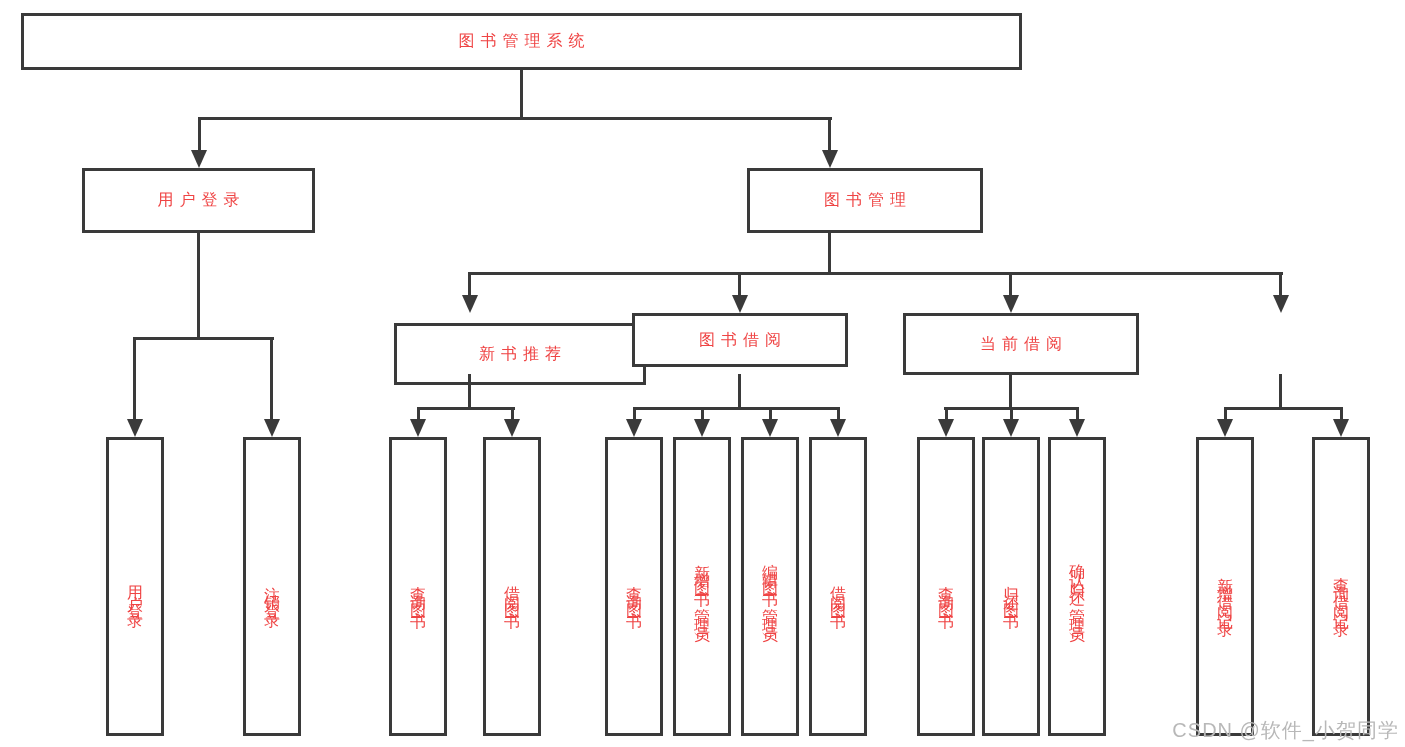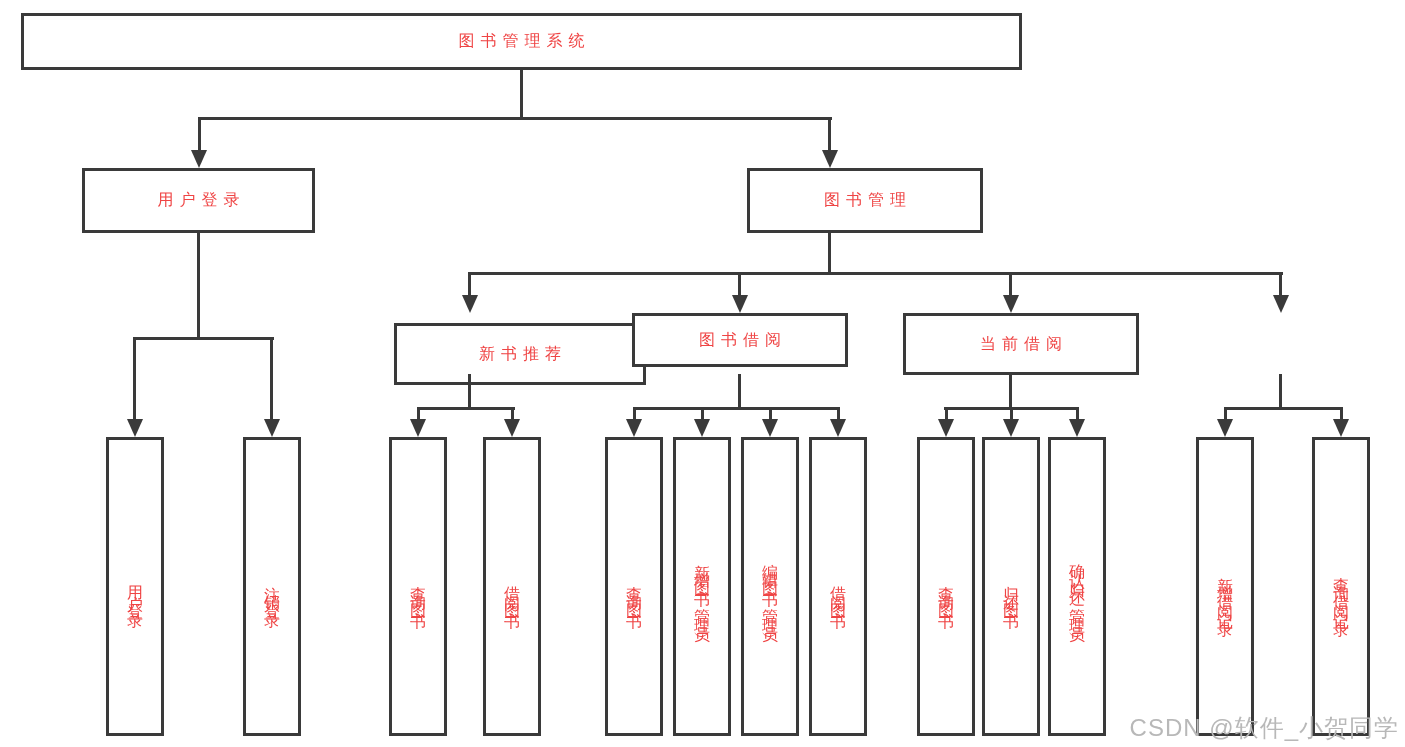--- a/index.html
+++ b/index.html
@@ -49,21 +49,21 @@
     width: 0; height: 0;
     border-left: 8px solid transparent;
     border-right: 8px solid transparent;
     border-top: 18px solid #3a3a3a;
   }
   .watermark {
     position: absolute;
     right: 6px;
     bottom: 3px;
     color: #b8b8b8;
-    font-size: 24px;
+    font-size: 20px;
     letter-spacing: 1px;
     z-index: 10;
     white-space: nowrap;
   }
 </style>
 </head>
 <body>
 
 <div id="canvas">
 

